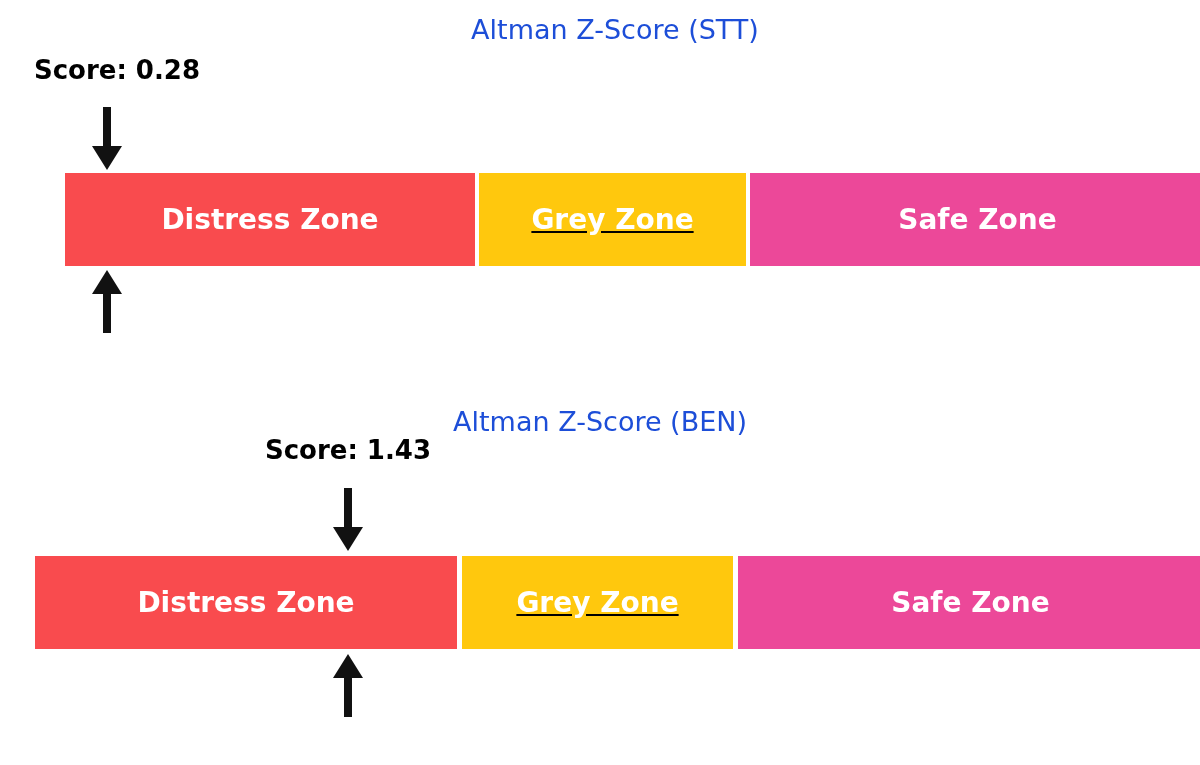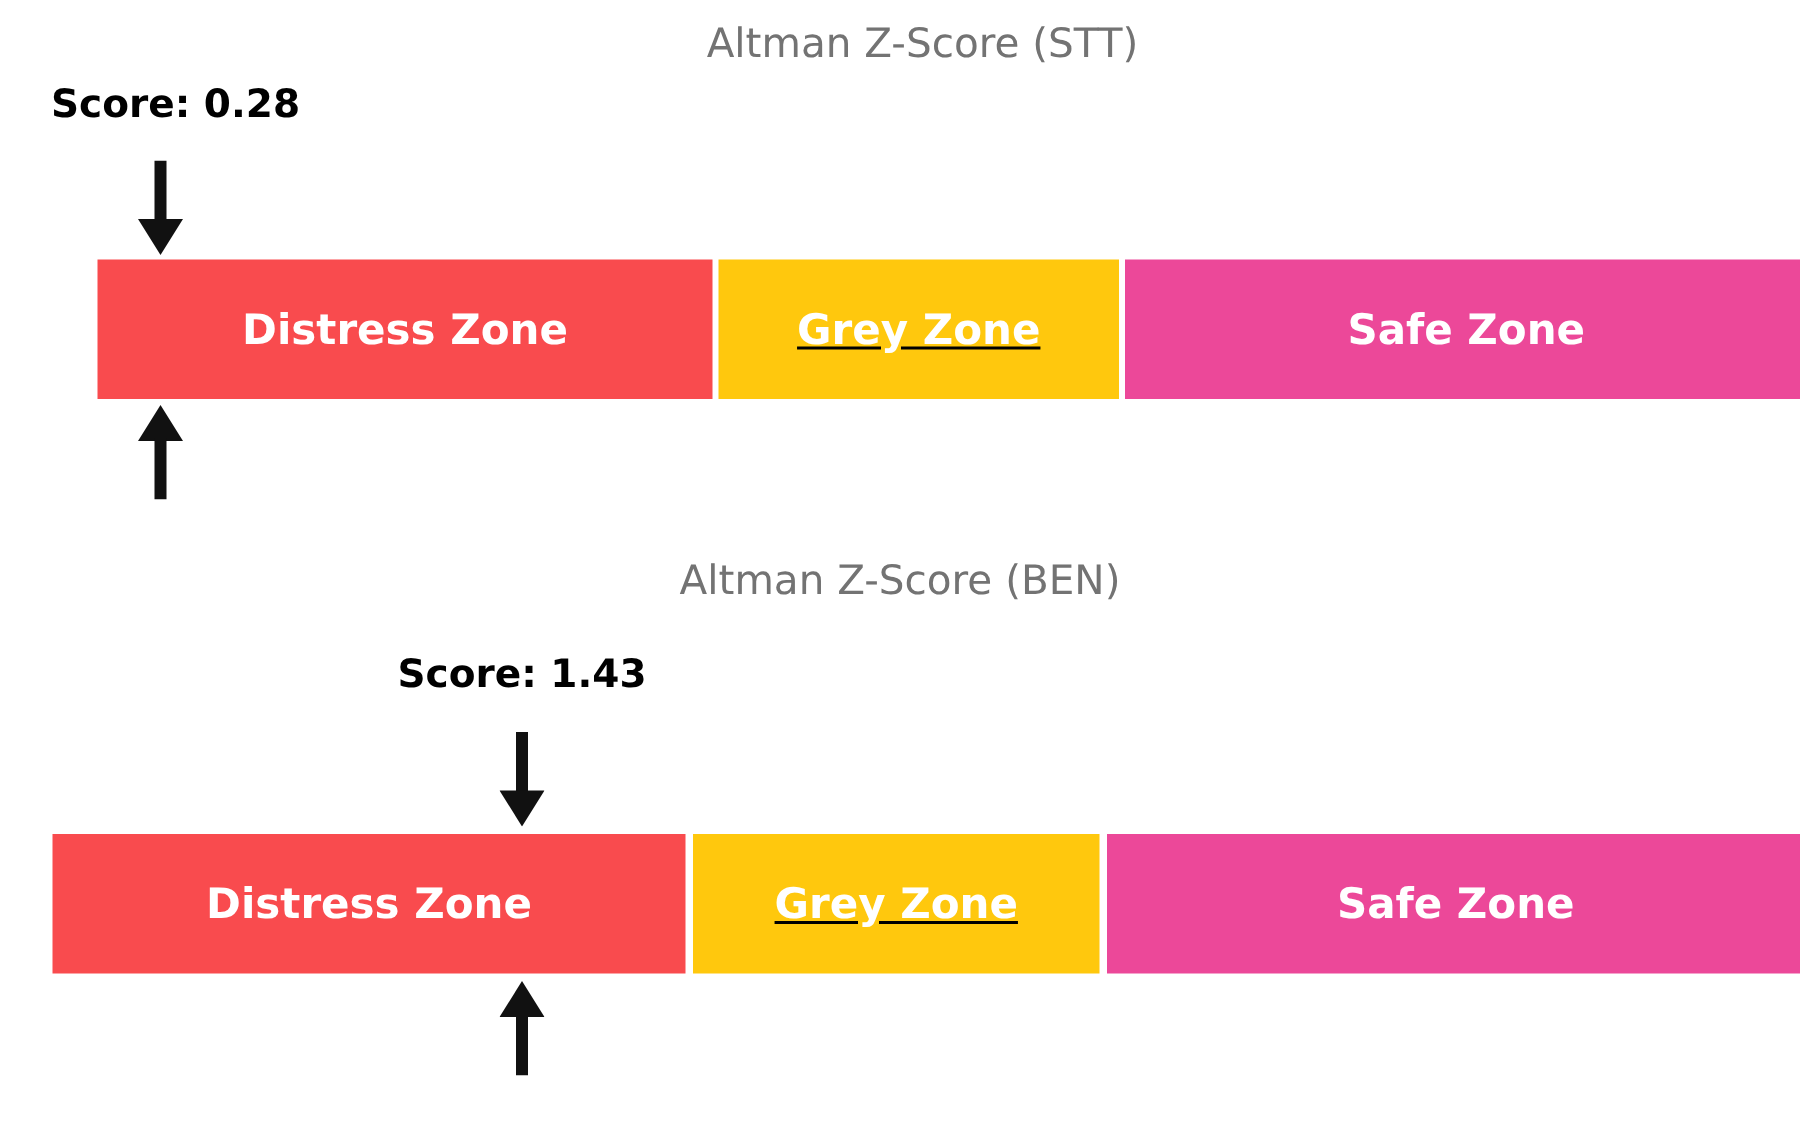--- a/index.html
+++ b/index.html
@@ -10,21 +10,21 @@
     width: 1200px;
     height: 765px;
     background: #ffffff;
     overflow: hidden;
   }
   .chart-title {
     position: absolute;
     transform: translateX(-50%);
     font-size: 27px;
     font-weight: 400;
-    color: #737373;
+    color: #1d4ed8;
     white-space: nowrap;
   }
   .score-label {
     position: absolute;
     transform: translateX(-50%);
     font-size: 26px;
     font-weight: 700;
     color: #000000;
     white-space: nowrap;
   }
@@ -89,21 +89,21 @@
 
     <div class="arrow" style="left:107px; top:270px;">
       <svg width="30" height="63" viewBox="0 0 30 63" xmlns="http://www.w3.org/2000/svg">
         <polygon points="15,0 0,24 30,24" fill="#111111"></polygon>
         <rect x="11" y="22" width="8" height="41" fill="#111111"></rect>
       </svg>
     </div>
   </div>
 
   <div>
-    <div class="chart-title" style="left:600px; top:372px;">Altman Z-Score (BEN)</div>
+    <div class="chart-title" style="left:600px; top:406px;">Altman Z-Score (BEN)</div>
 
     <div class="score-label" style="left:348px; top:435px;">Score: 1.43</div>
 
     <div class="arrow" style="left:348px; top:488px;">
       <svg width="30" height="63" viewBox="0 0 30 63" xmlns="http://www.w3.org/2000/svg">
         <rect x="11" y="0" width="8" height="41" fill="#111111"></rect>
         <polygon points="0,39 30,39 15,63" fill="#111111"></polygon>
       </svg>
     </div>
 

